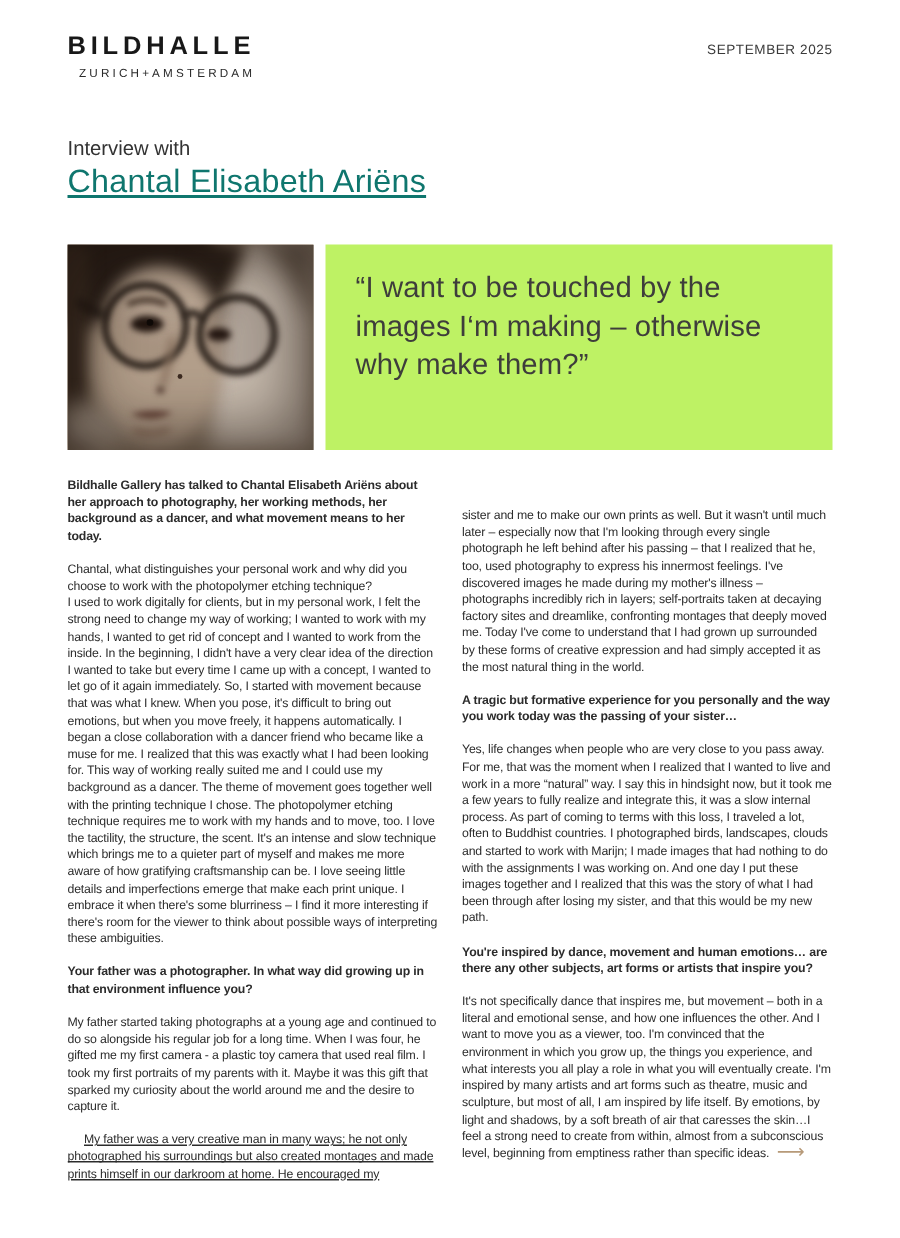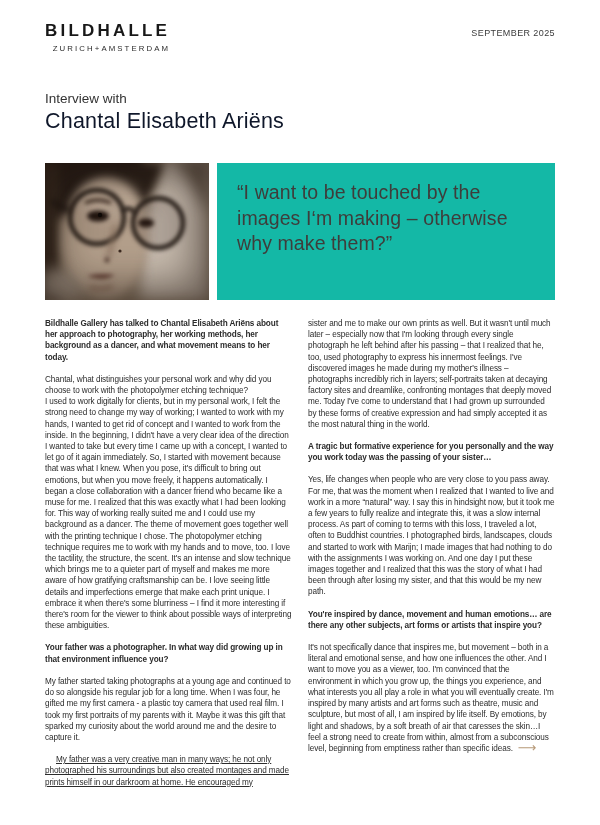--- a/index.html
+++ b/index.html
@@ -8,36 +8,36 @@
 
   
   .logo{position:absolute;top:21px;left:45px;}
   .logo-title{font-size:17px;font-weight:700;letter-spacing:3.2px;color:#181818;}
   .logo-sub{font-size:7.8px;letter-spacing:2.1px;color:#2a2a2a;margin-top:3px;font-weight:400;text-align:right;}
   .issue-date{position:absolute;top:28px;right:45px;font-size:9px;letter-spacing:0.4px;color:#3a3a3a;}
 
   
   .titleblock{position:absolute;top:91px;left:45px;}
   .kicker{font-size:13.5px;color:#333333;}
-  .artist-name{font-size:21.5px;color:#0f172a;margin-top:3px;letter-spacing:0.2px;}
+  .artist-name{font-size:21.5px;color:#0f766e;margin-top:3px;letter-spacing:0.2px;text-decoration:underline;}
 
   
   .hero{position:absolute;top:163px;left:45px;width:510px;height:137px;display:flex;gap:8px;}
   .photo{position:relative;width:164px;height:137px;flex:none;background:#93826f;overflow:hidden;}
   .photo svg{position:absolute;left:0;top:0;width:100%;height:100%;}
   .photo .vignette{position:absolute;inset:0;box-shadow:inset 0 0 38px 14px rgba(28,16,10,0.55);
                    background:rgba(62,38,22,0.07);}
   .b2{filter:blur(2px);} .b3{filter:blur(3px);} .b5{filter:blur(5px);} .b7{filter:blur(7px);}
-  .quotebox{flex:1;background:#14b8a6;padding:17px 20px;box-sizing:border-box;}
+  .quotebox{flex:1;background:#bef264;padding:17px 20px;box-sizing:border-box;}
   .quote{font-size:19.5px;line-height:1.32;color:#3e3d3b;letter-spacing:0.1px;}
 
   
   .body{position:absolute;top:318px;left:45px;width:510px;height:498px;display:flex;gap:16px;overflow:hidden;justify-content:space-between;}
   .col{width:247px;flex:none;}
-  .col.right{width:247px;}
+  .col.right{width:247px;margin-top:20px;}
   .body p, .body .para{font-size:8.2px;line-height:11.2px;letter-spacing:-0.1px;
         color:#2c2c2c;margin:0 0 11px 0;text-align:left;}
   .lead{font-weight:700;text-align:justify;color:#1f1f1f;}
   .qhead{font-weight:700;color:#1f1f1f;}
   .no-gap{margin-bottom:0;}
   .indented{text-indent:11px;text-decoration:underline;}
   .gap-lg{margin-bottom:21px;}
   .qa span{display:block;}
   .arrow{display:inline-block;font-family:"DejaVu Sans",sans-serif;font-size:13px;color:#b79a79;
          letter-spacing:-1px;vertical-align:-1px;margin-left:5px;line-height:8px;}

